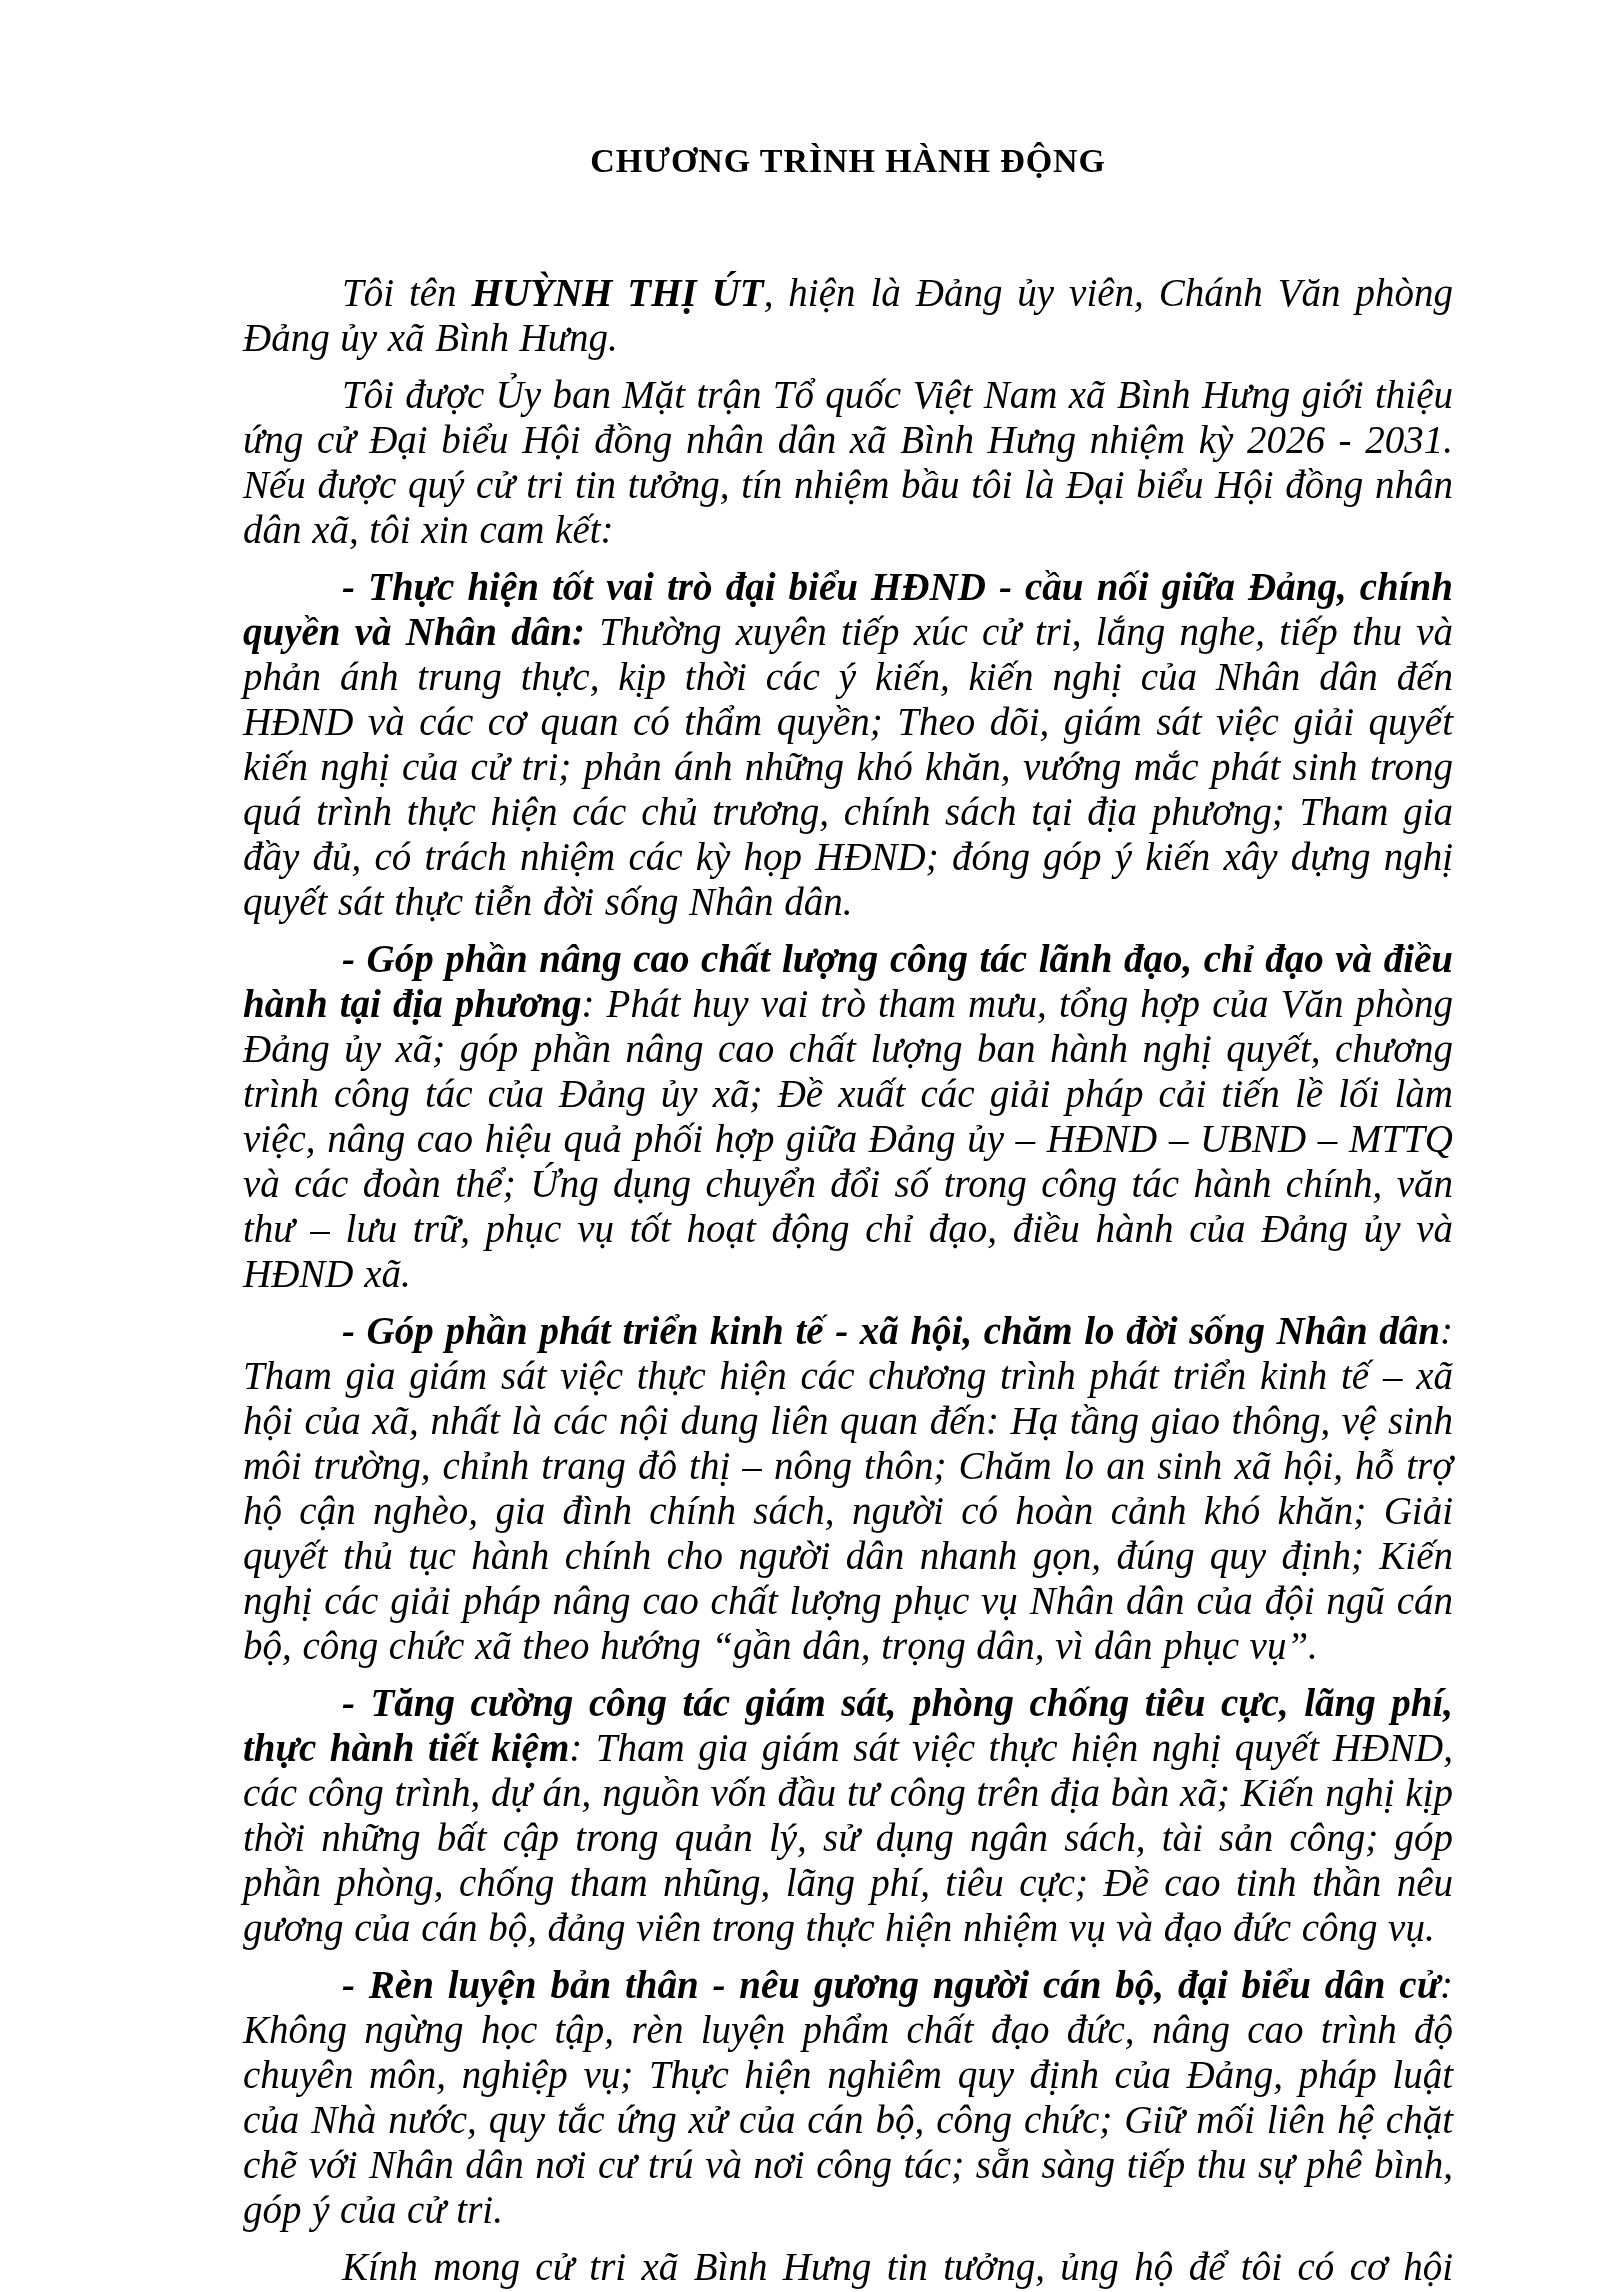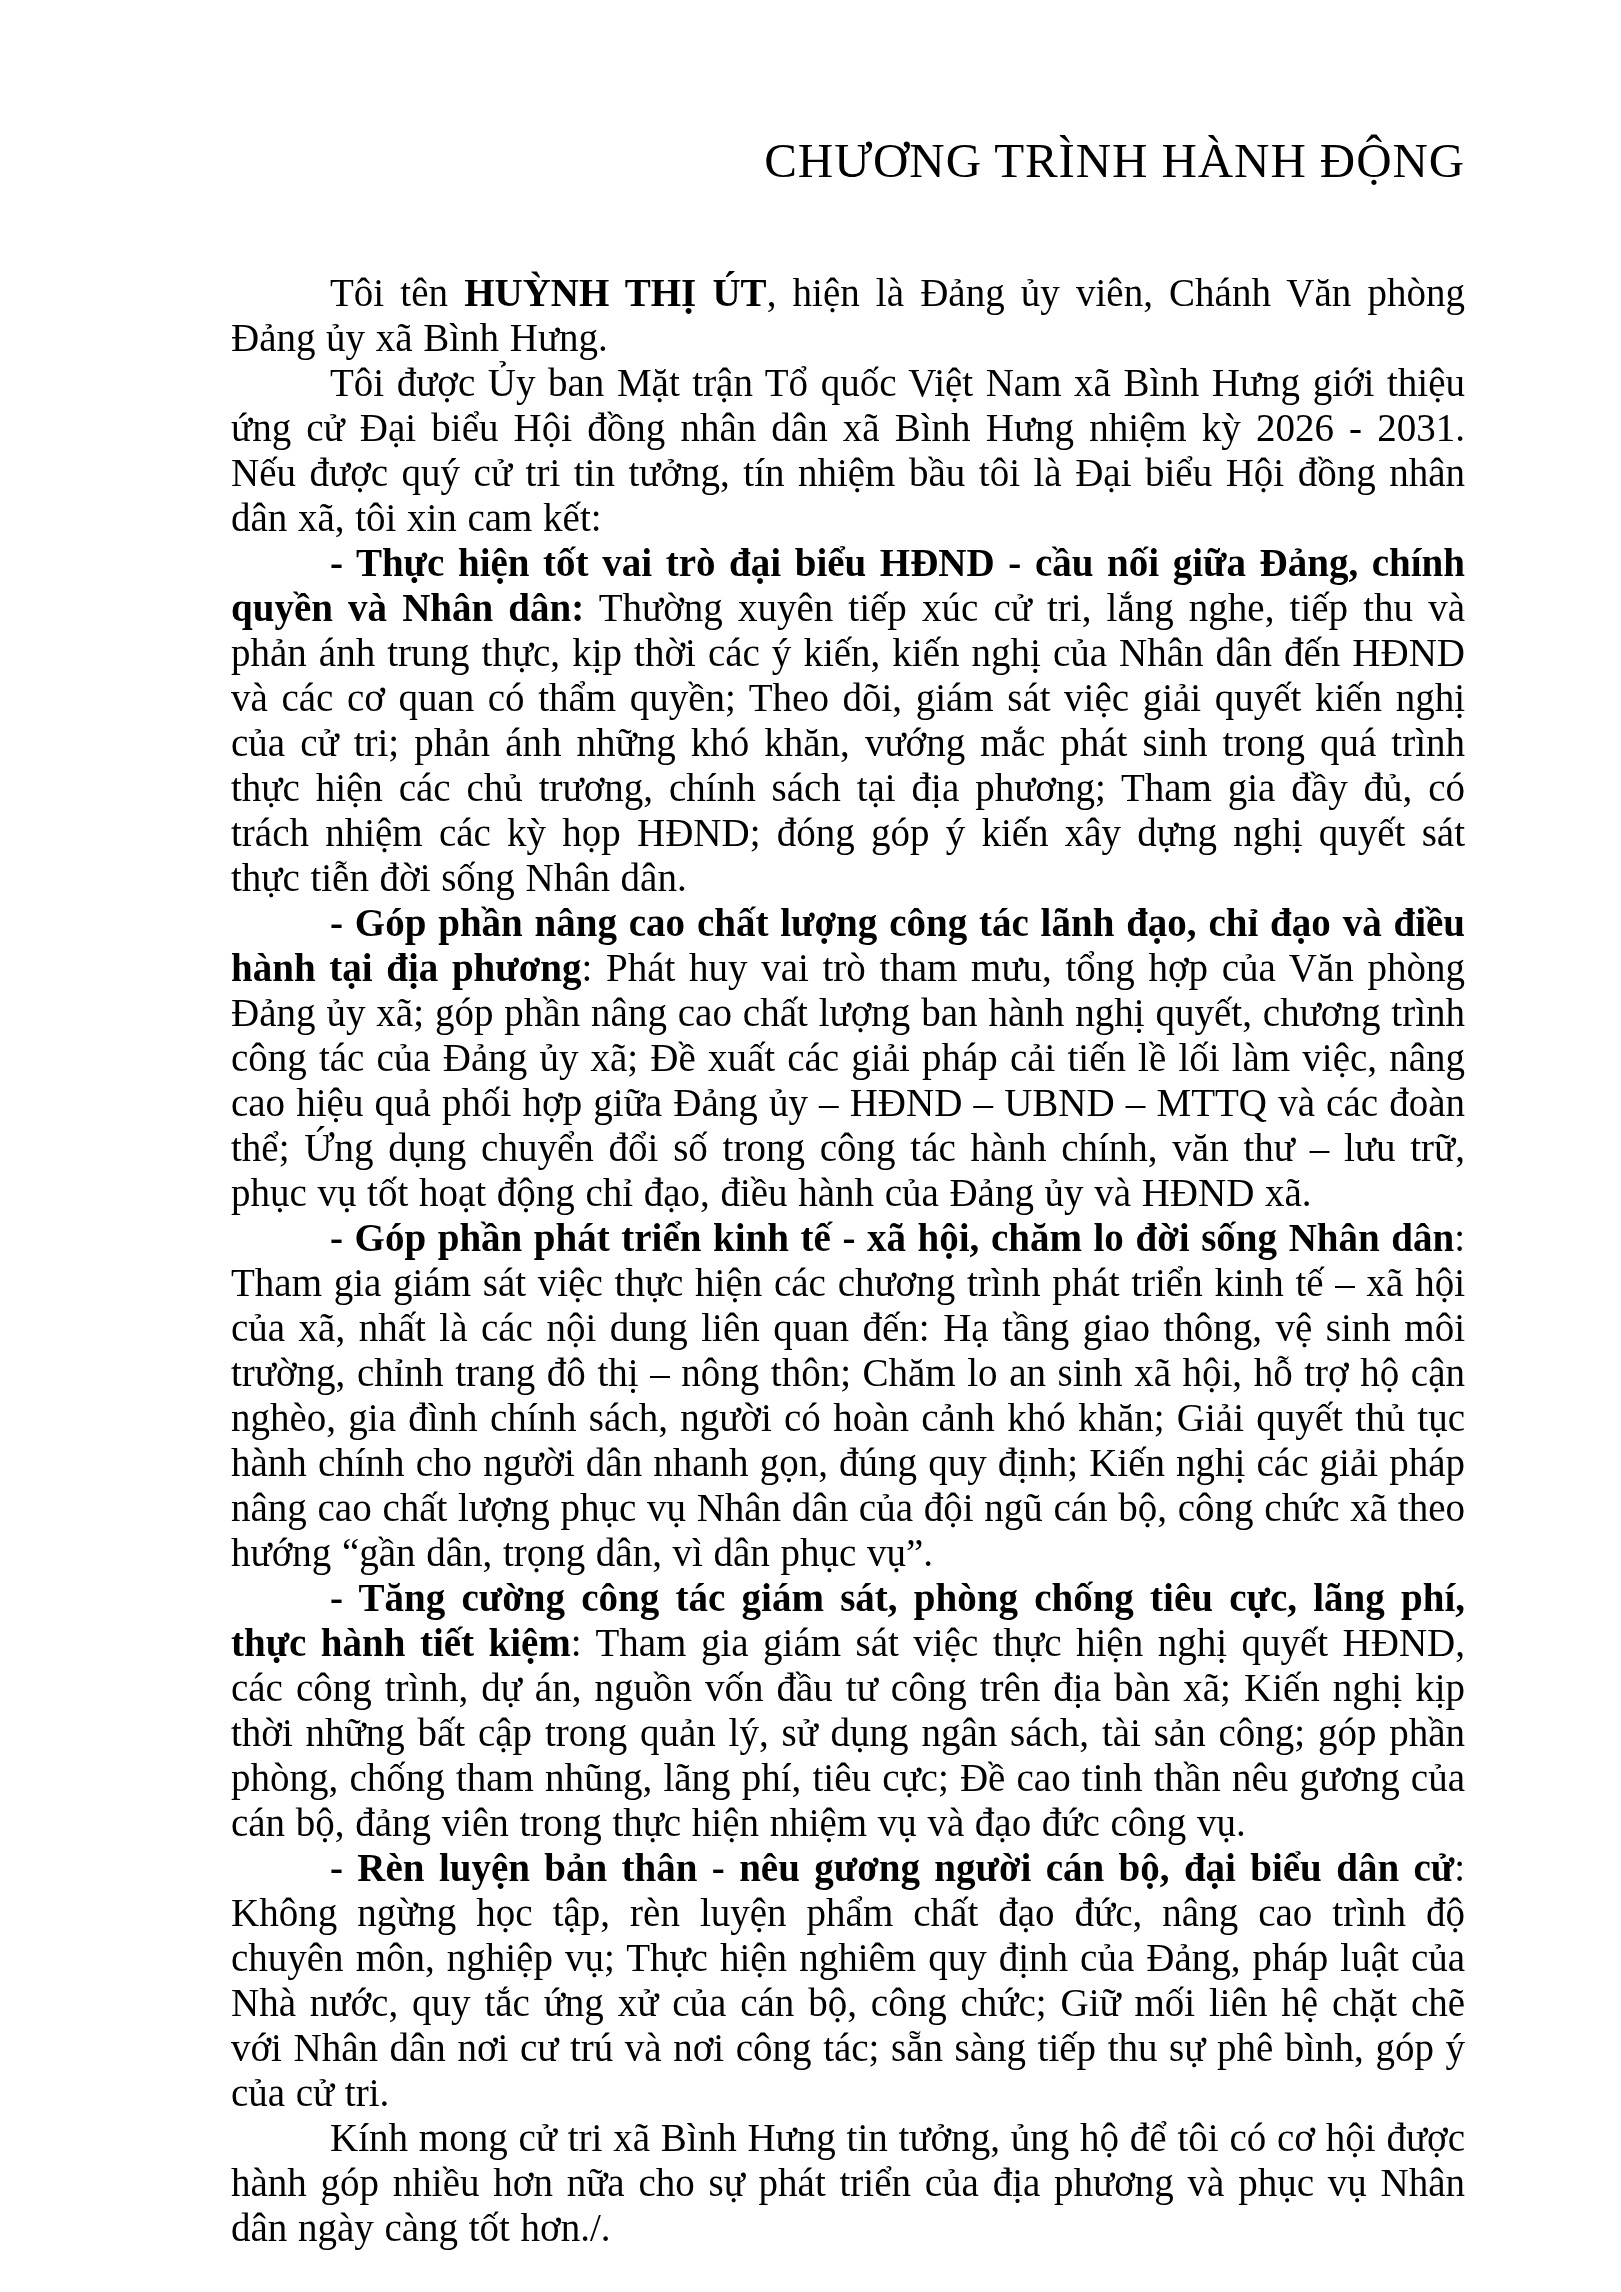--- a/index.html
+++ b/index.html
@@ -14,33 +14,34 @@
     height: 2293px;
     background: #ffffff;
     color: #000000;
     font-family: "Liberation Serif", "DejaVu Serif", serif;
     box-sizing: border-box;
     padding: 134px 156px 0 231px; 
     overflow: hidden;
   }
   .title {
     margin: 0 0 82px 0;
-    font-size: 49px;
+    font-size: 34px;
     line-height: 54px;
-    font-weight: normal;
-    text-align: right;
+    font-weight: bold;
+    text-align: center;
     letter-spacing: 0.9px;
   }
   .para {
-    margin: 0;
+    margin: 12px;
     font-size: 39px;
     line-height: 45px;
     text-align: justify;
     text-indent: 99px;
     word-spacing: 0.9px;
+    font-style: italic;
   }
   .b { font-weight: bold; }
 </style>
 </head>
 <body>
 
 <div class="page">
 
   <h1 class="title">CHƯƠNG TRÌNH HÀNH ĐỘNG</h1>
 

